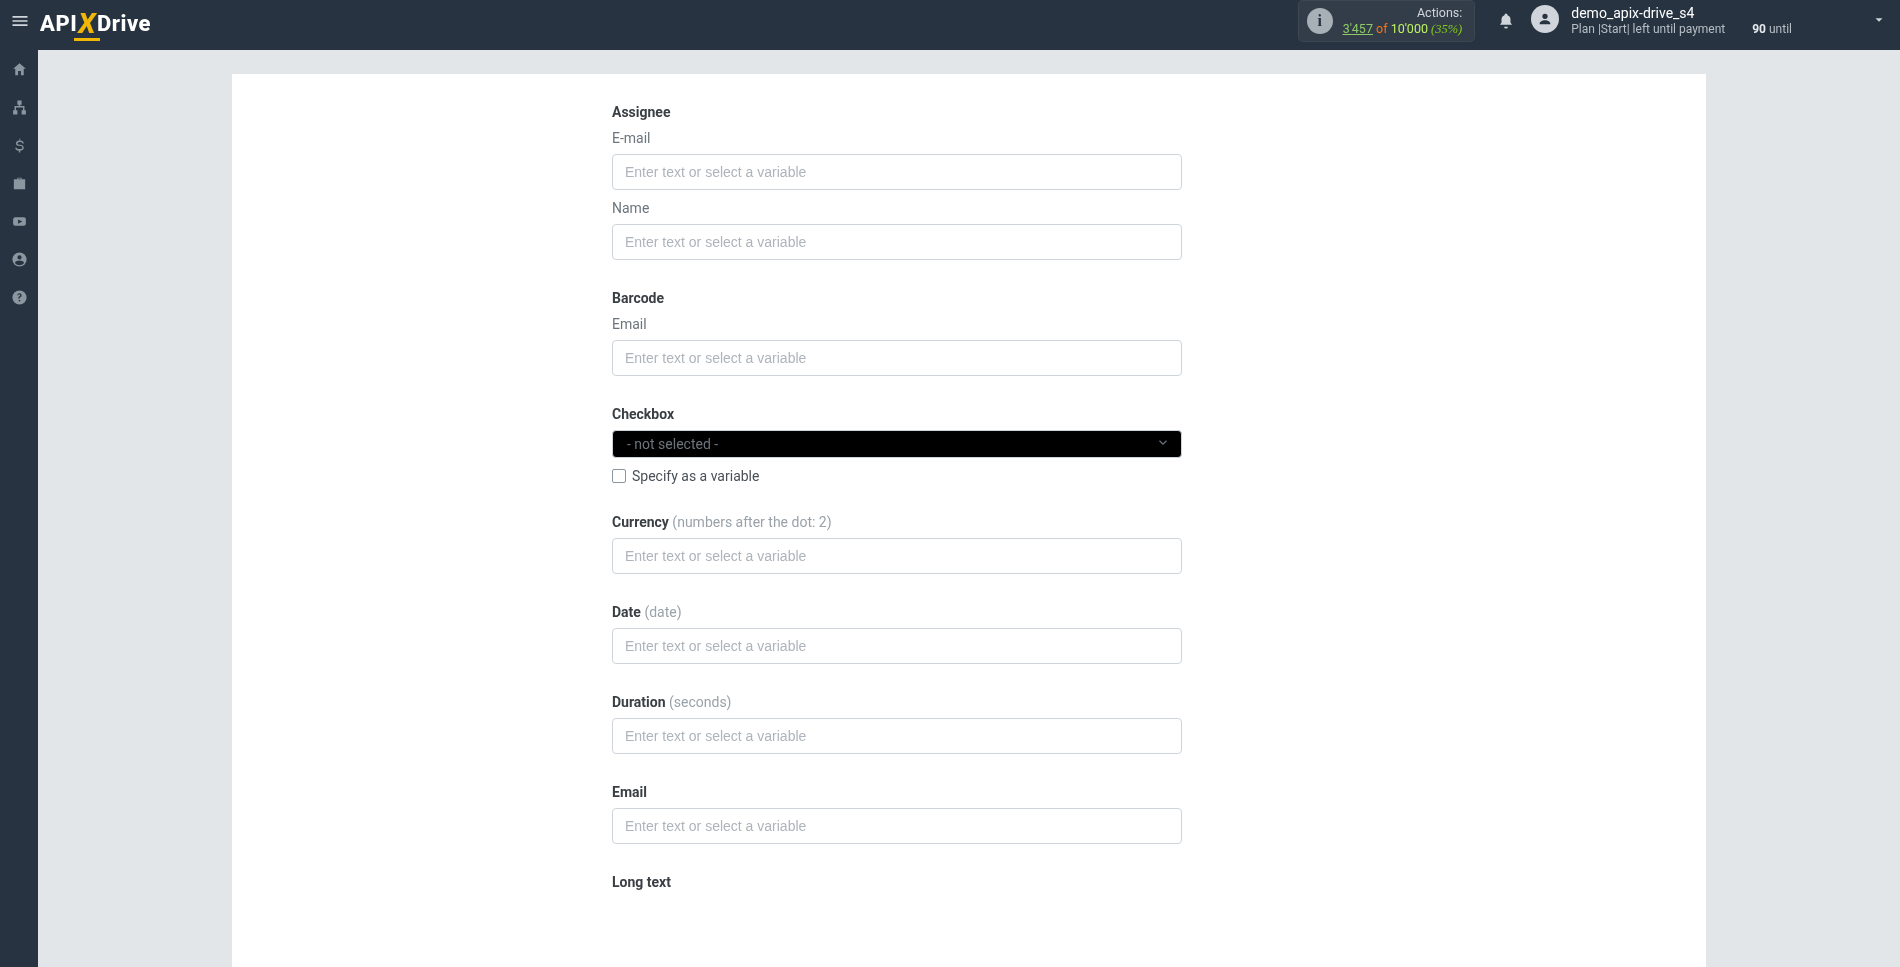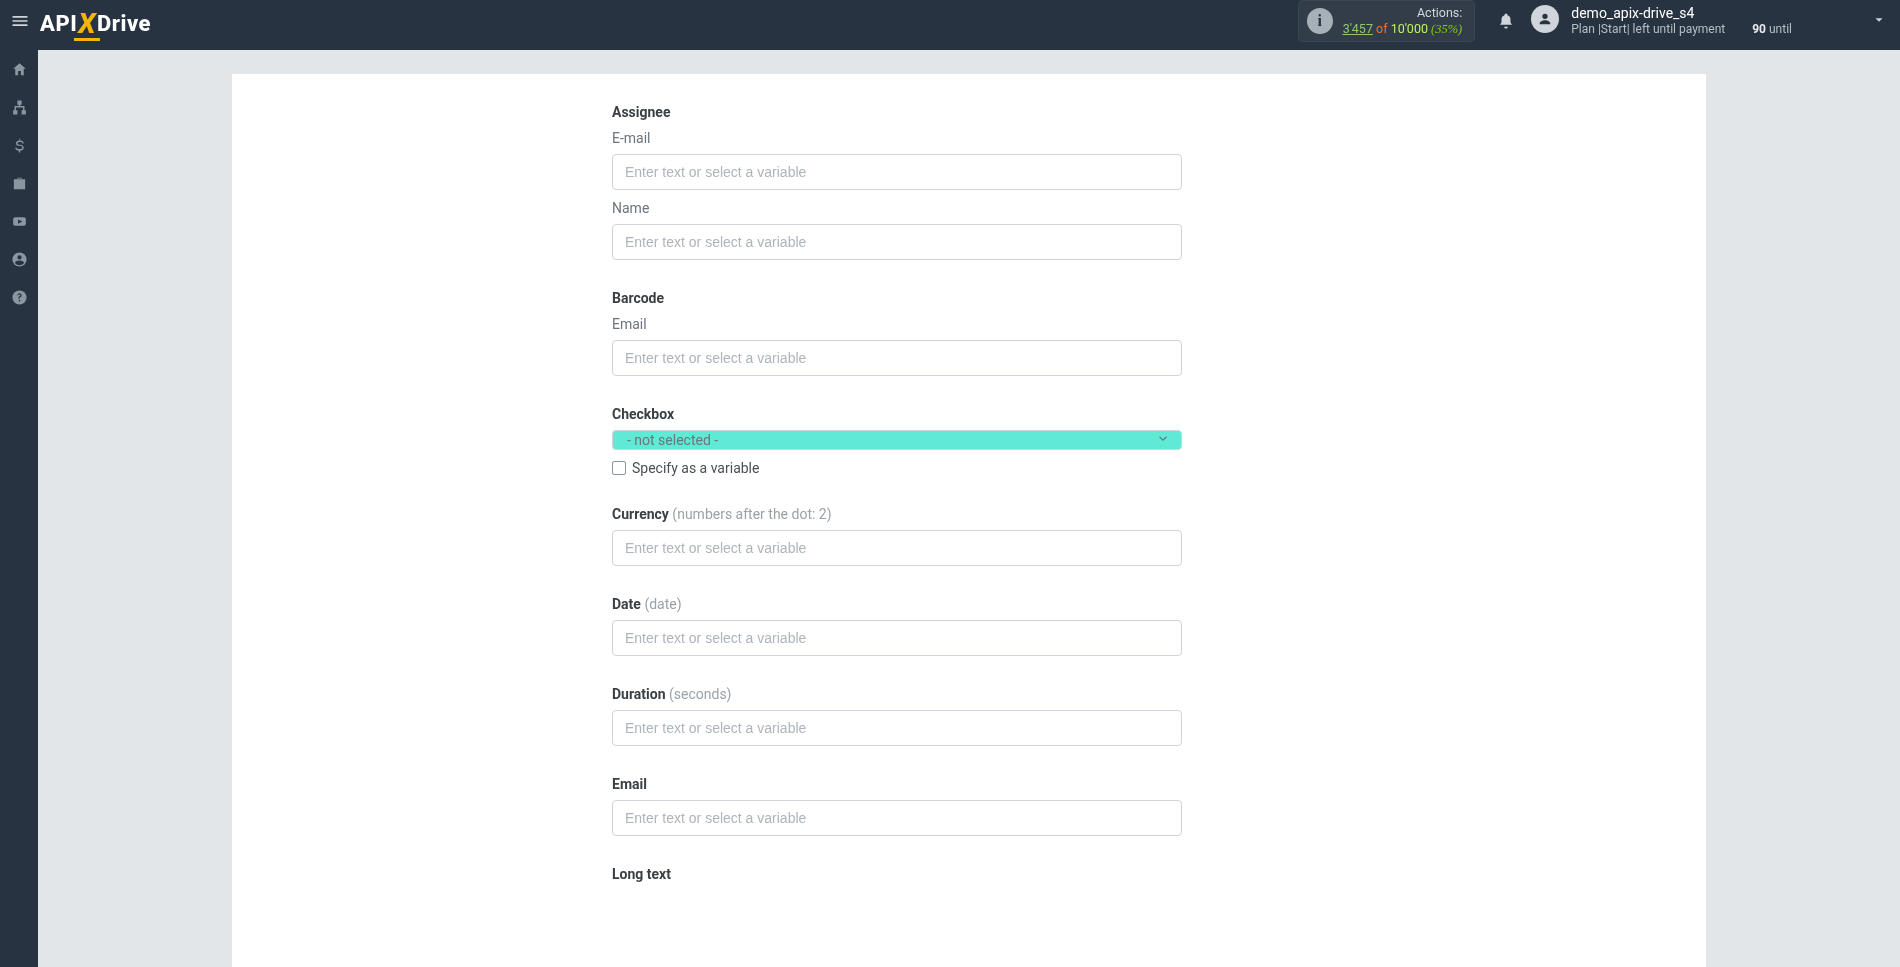--- a/index.html
+++ b/index.html
@@ -189,29 +189,29 @@
     color: #495057;
     background: #fff;
   }
   .input::placeholder { color: #aeb4bb; }
   .select {
     margin-top: 8px;
     position: relative;
   }
   .select-box {
     width: 100%;
-    height: 20px;
+    height: 28px;
     border: 1px solid #ced4da;
     border-radius: 4px;
     padding: 0 36px 0 14px;
     display: flex;
     align-items: center;
     font-size: 14px;
     color: #6c757d;
-    background: #5eead4;
+    background: #000000;
     cursor: pointer;
   }
   .select-caret {
     position: absolute;
     right: 12px;
     top: 50%;
     transform: translateY(-50%);
     pointer-events: none;
   }
   .select-caret svg { width: 14px; height: 14px; stroke: #6c757d; fill: none; }

